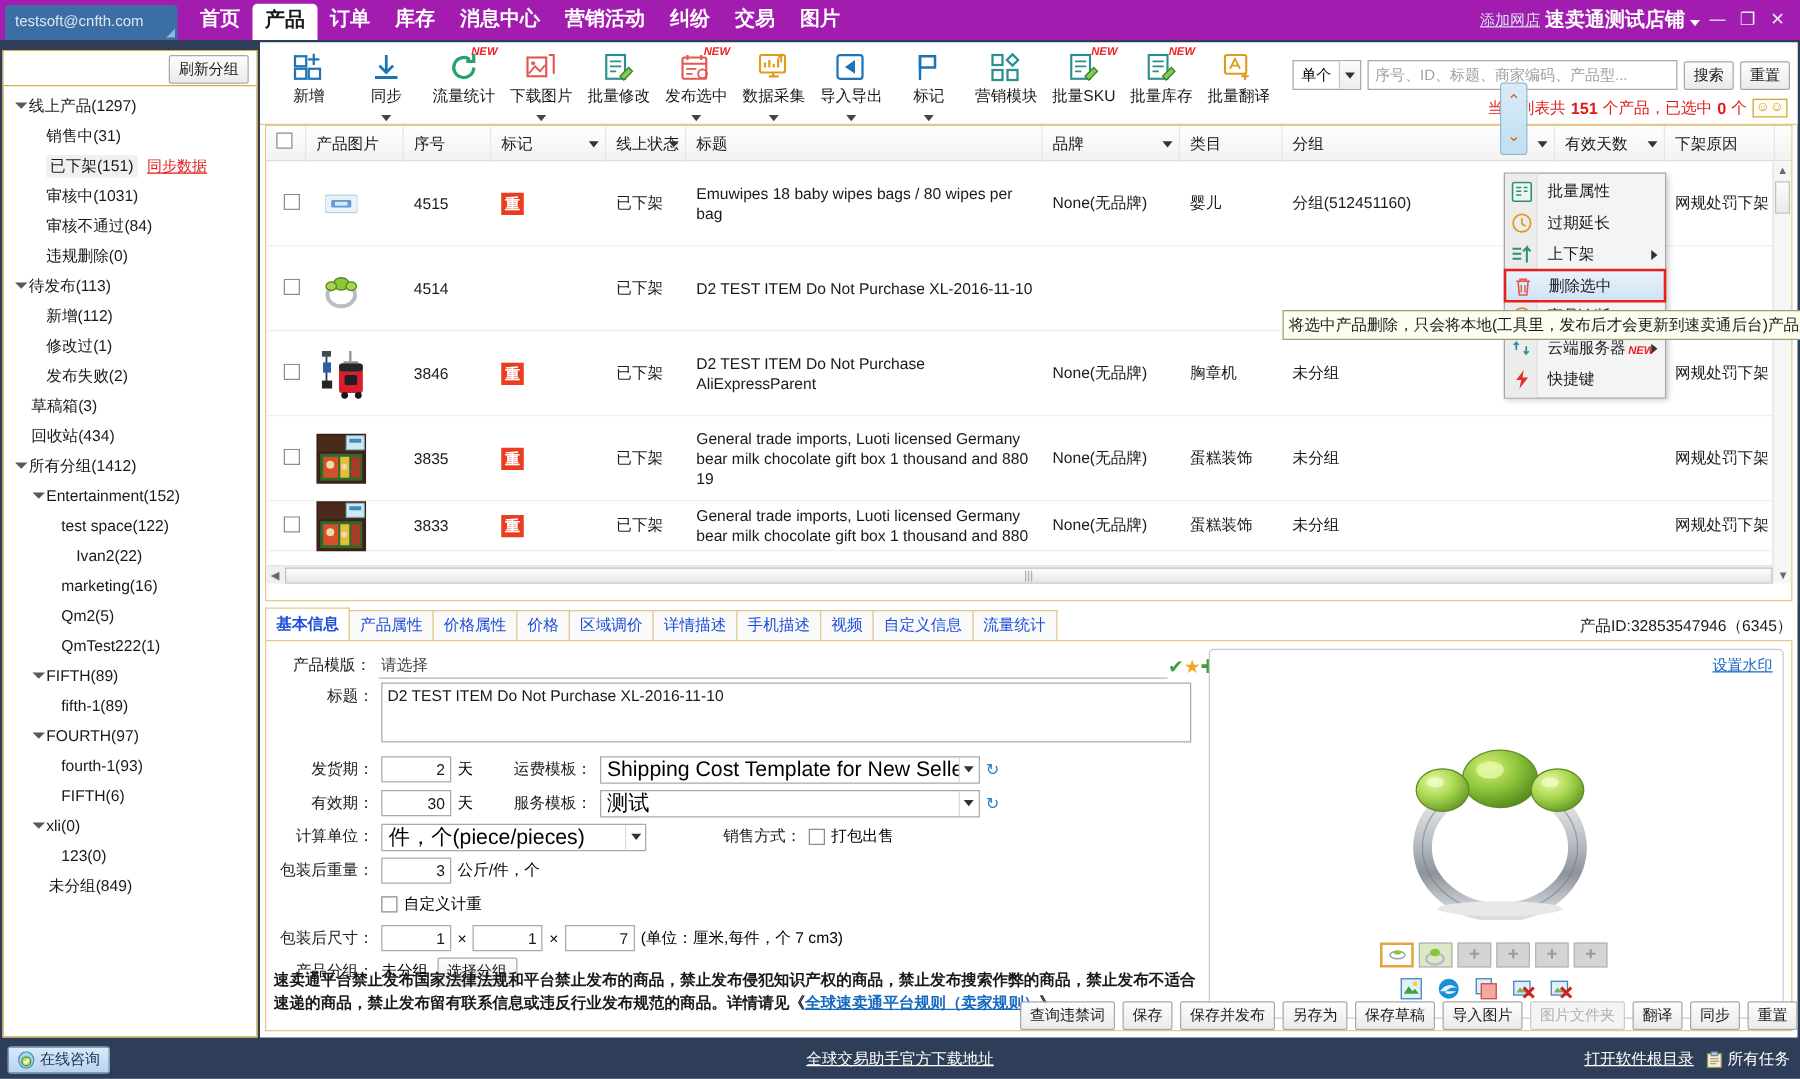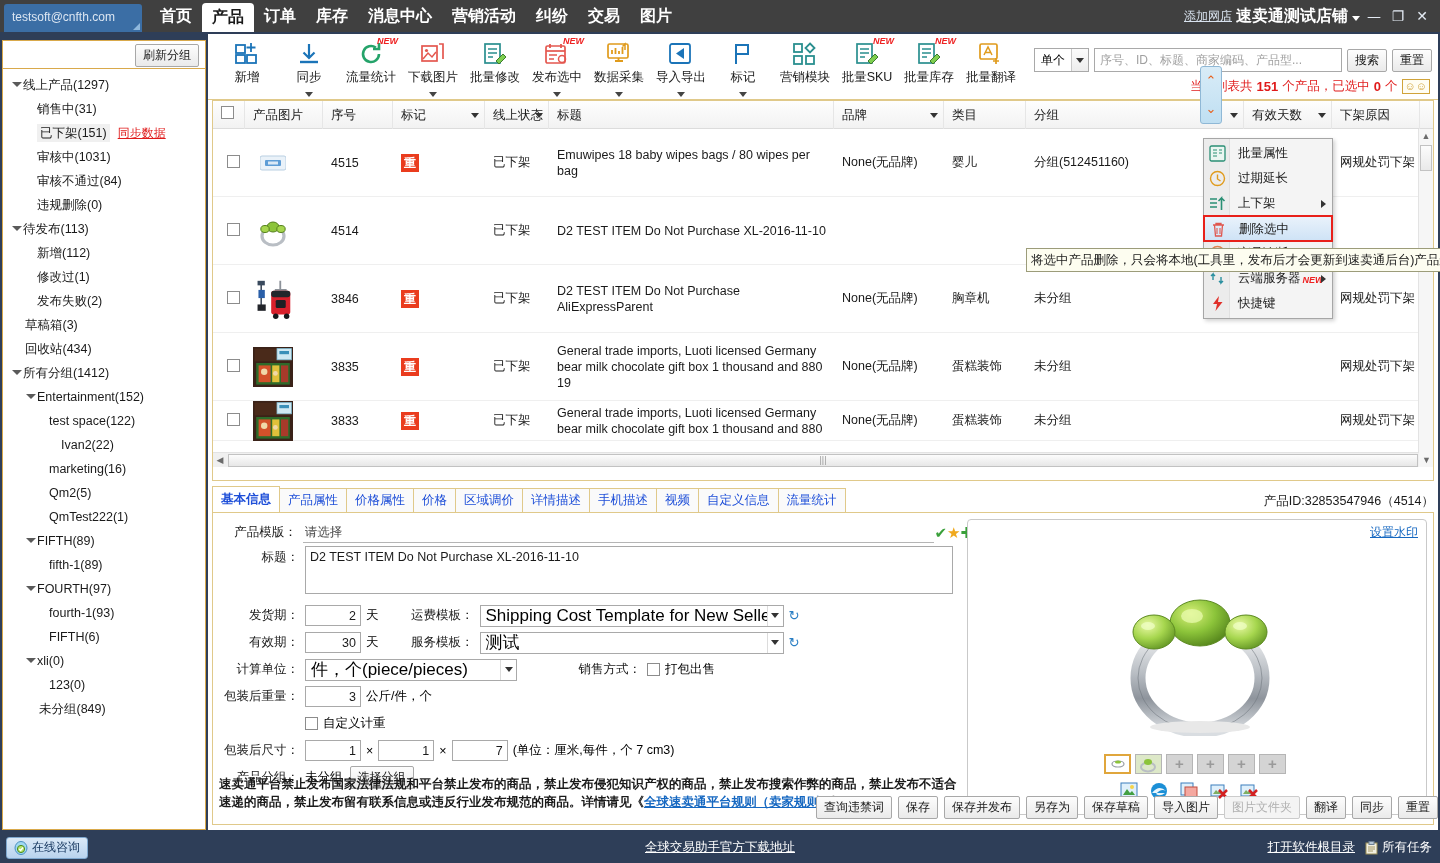--- a/index.html
+++ b/index.html
@@ -13,21 +13,21 @@
   }
   #app {
     position: relative;
     width: 1440px; height: 863px;
     background: #2e3e58;
   }
 
   
   .titlebar {
     position: absolute; left: 0; top: 0; width: 1440px; height: 32px;
-    background: #404040;
+    background: #a21caf;
   }
   .acct-tab {
     position: absolute; left: 4px; top: 4px; width: 138px; height: 28px;
     background: #3b6ea5; color: #dce6f2;
     font-size: 12px; line-height: 26px; padding-left: 8px;
     border-top-left-radius: 3px; border-top-right-radius: 3px;
   }
   .acct-tab .corner {
     position: absolute; right: 2px; bottom: 2px;
     width: 0; height: 0;
@@ -355,21 +355,21 @@
   .tcell.sel { border: 2px solid #e0a63c; background: #fff; }
   .tcell .pl { color: #9a9a9a; font-size: 15px; font-weight: bold; line-height: 14px; }
   .toolrow {
     position: absolute; left: 152px; bottom: 14px; display: flex; gap: 12px;
   }
   .tico { width: 18px; height: 18px; cursor: pointer; }
 
   
   .actionbar {
     position: absolute; left: 4px; bottom: 2px; width: 1222px; height: 28px;
-    display: flex; align-items: flex-start; justify-content: flex-end; gap: 6px;
+    display: flex; align-items: flex-end; justify-content: flex-end; gap: 6px;
   }
 
   
   .statusbar {
     position: absolute; left: 0; bottom: 0; width: 1440px; height: 31px;
     background: #2e3e58; display: flex; align-items: center;
   }
   .sb-consult {
     margin-left: 6px; height: 22px;
     background: linear-gradient(#dbe9f7,#b9d3ee); border: 1px solid #7fa8cf;
@@ -798,21 +798,21 @@
           <span class="dtab active">基本信息</span>
           <span class="dtab">产品属性</span>
           <span class="dtab">价格属性</span>
           <span class="dtab">价格</span>
           <span class="dtab">区域调价</span>
           <span class="dtab">详情描述</span>
           <span class="dtab">手机描述</span>
           <span class="dtab">视频</span>
           <span class="dtab">自定义信息</span>
           <span class="dtab">流量统计</span>
-          <span class="pid">产品ID:32853547946（4514）</span>
+          <span class="pid">产品ID:32853547946（6345）</span>
         </div>
       <div class="dbody">
 
         <div class="form">
           <div class="frow">
             <span class="flabel">产品模版：</span>
             <input class="tmpl-underline" value="请选择" style="">
             <span class="icon-ok">✔</span>
             <span class="icon-star">★</span>
             <span class="icon-plus">✚</span>

